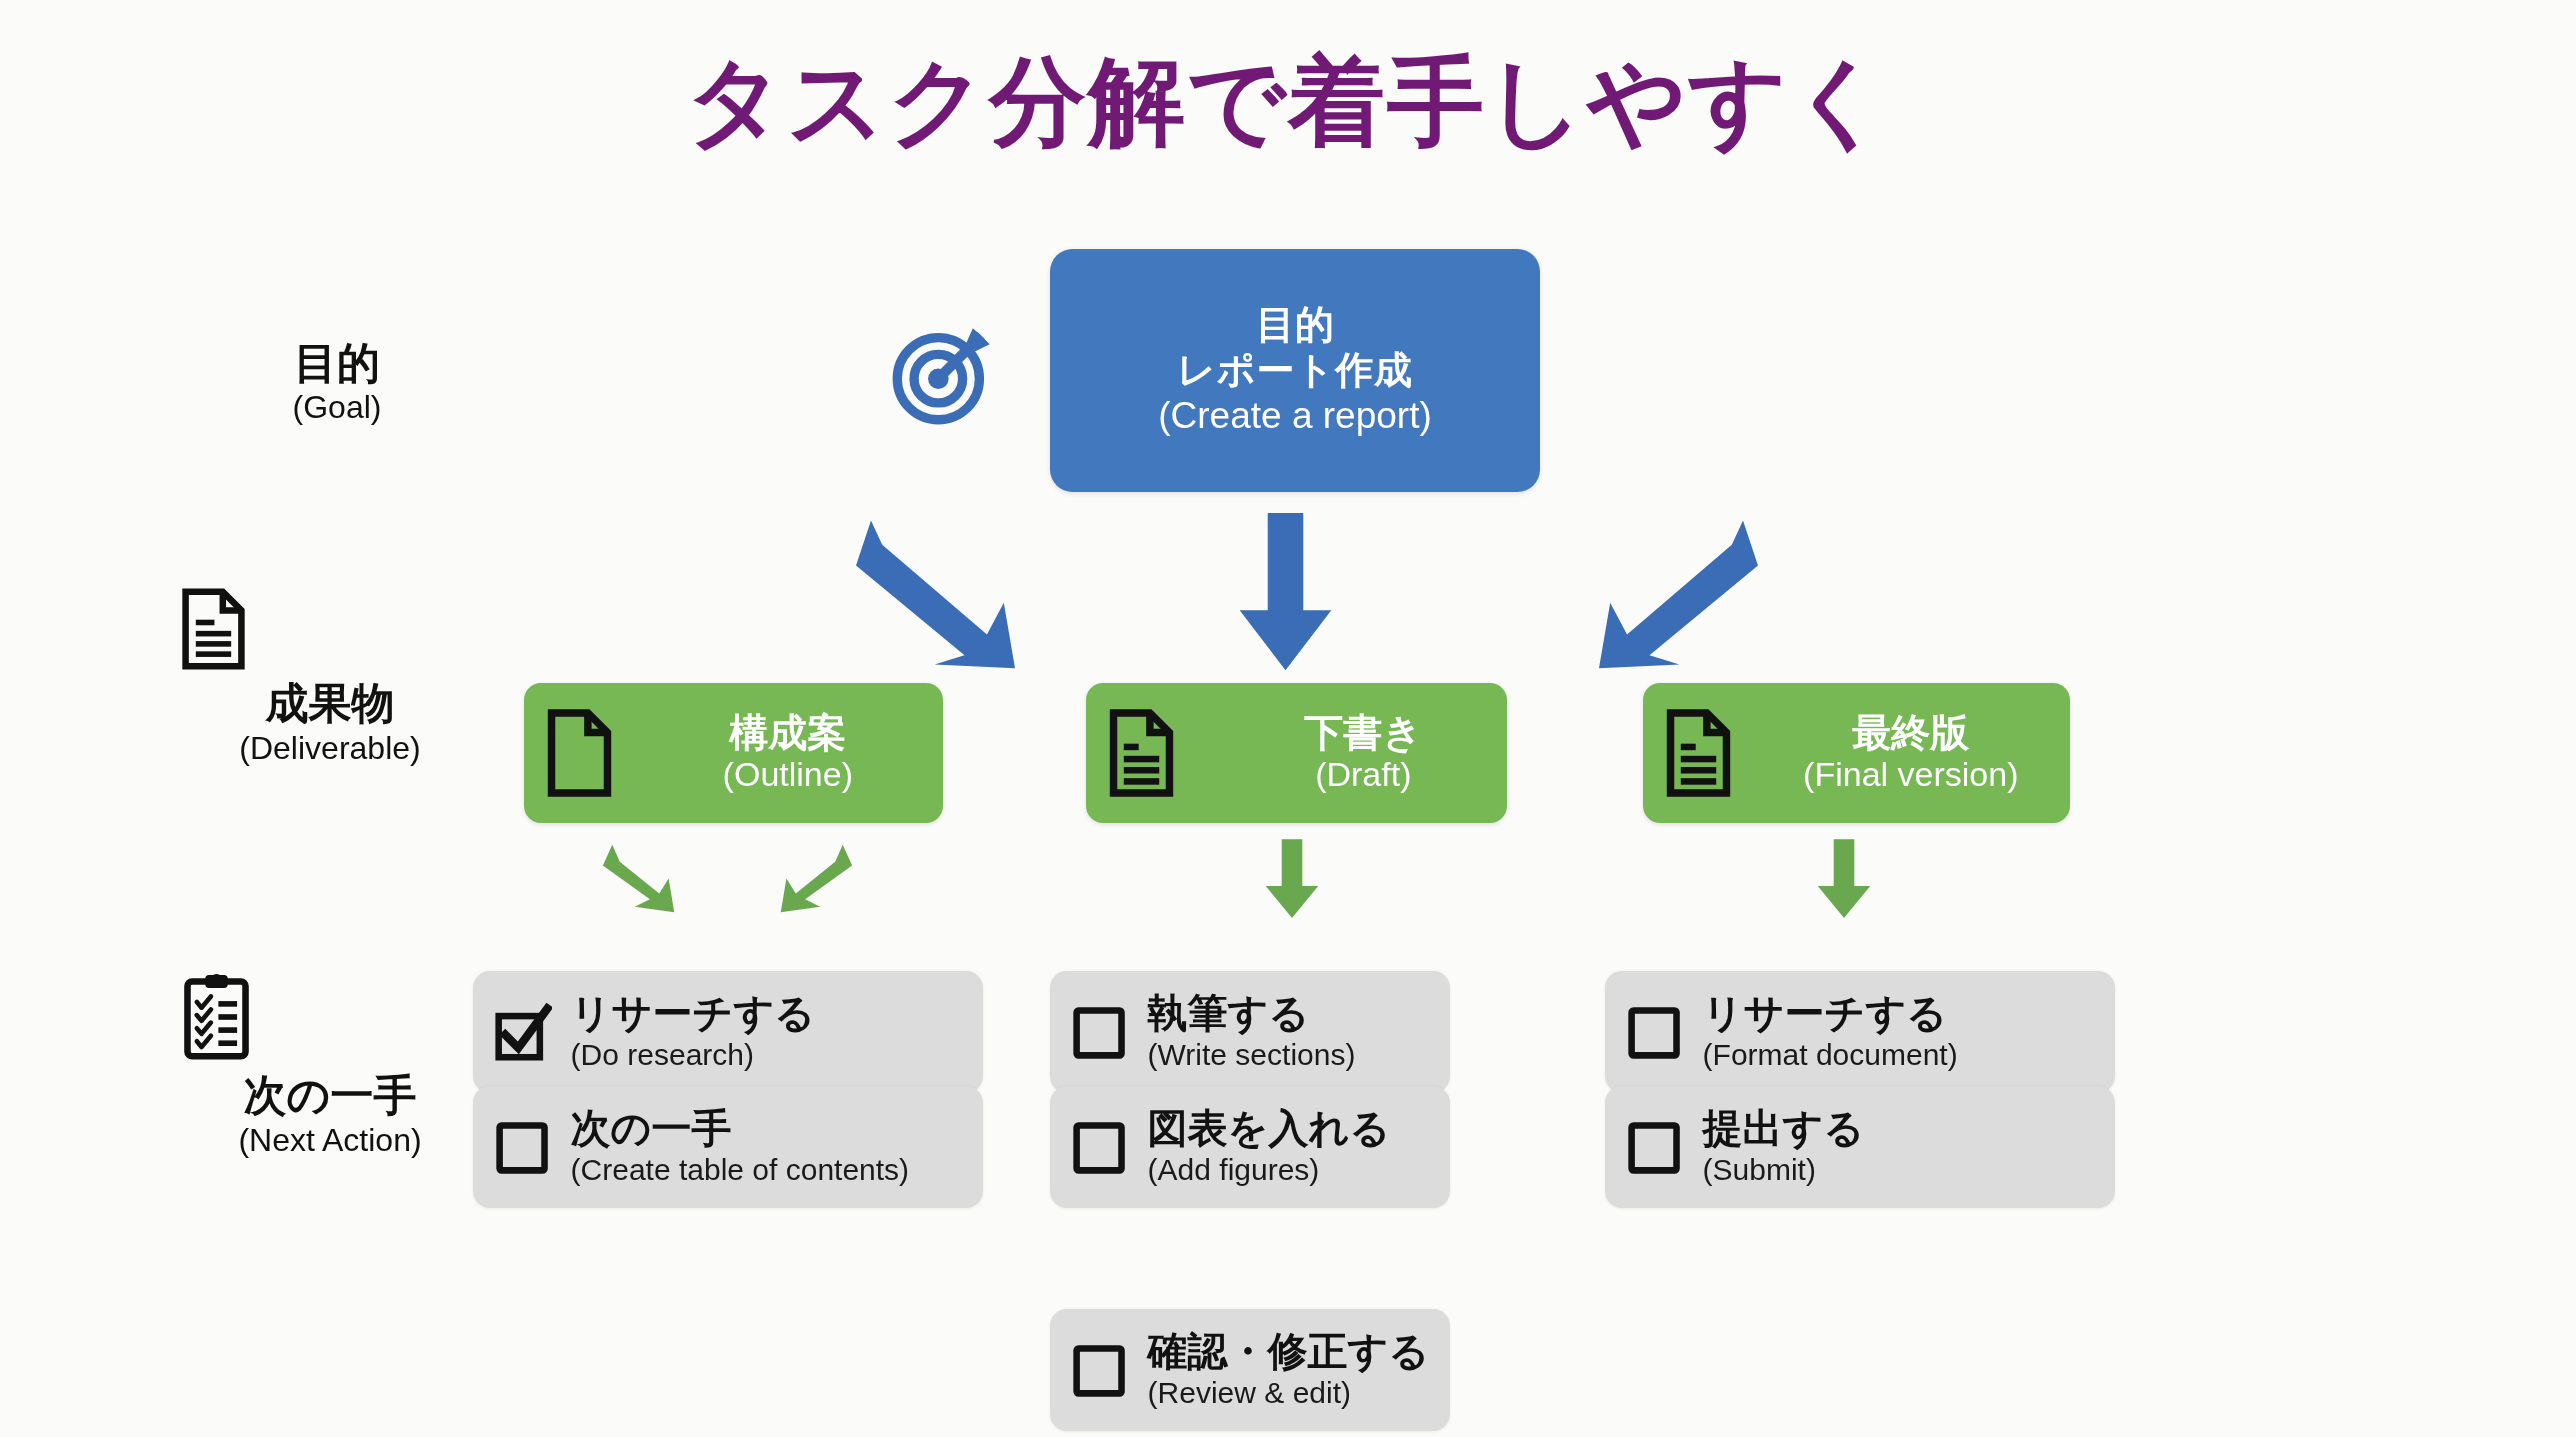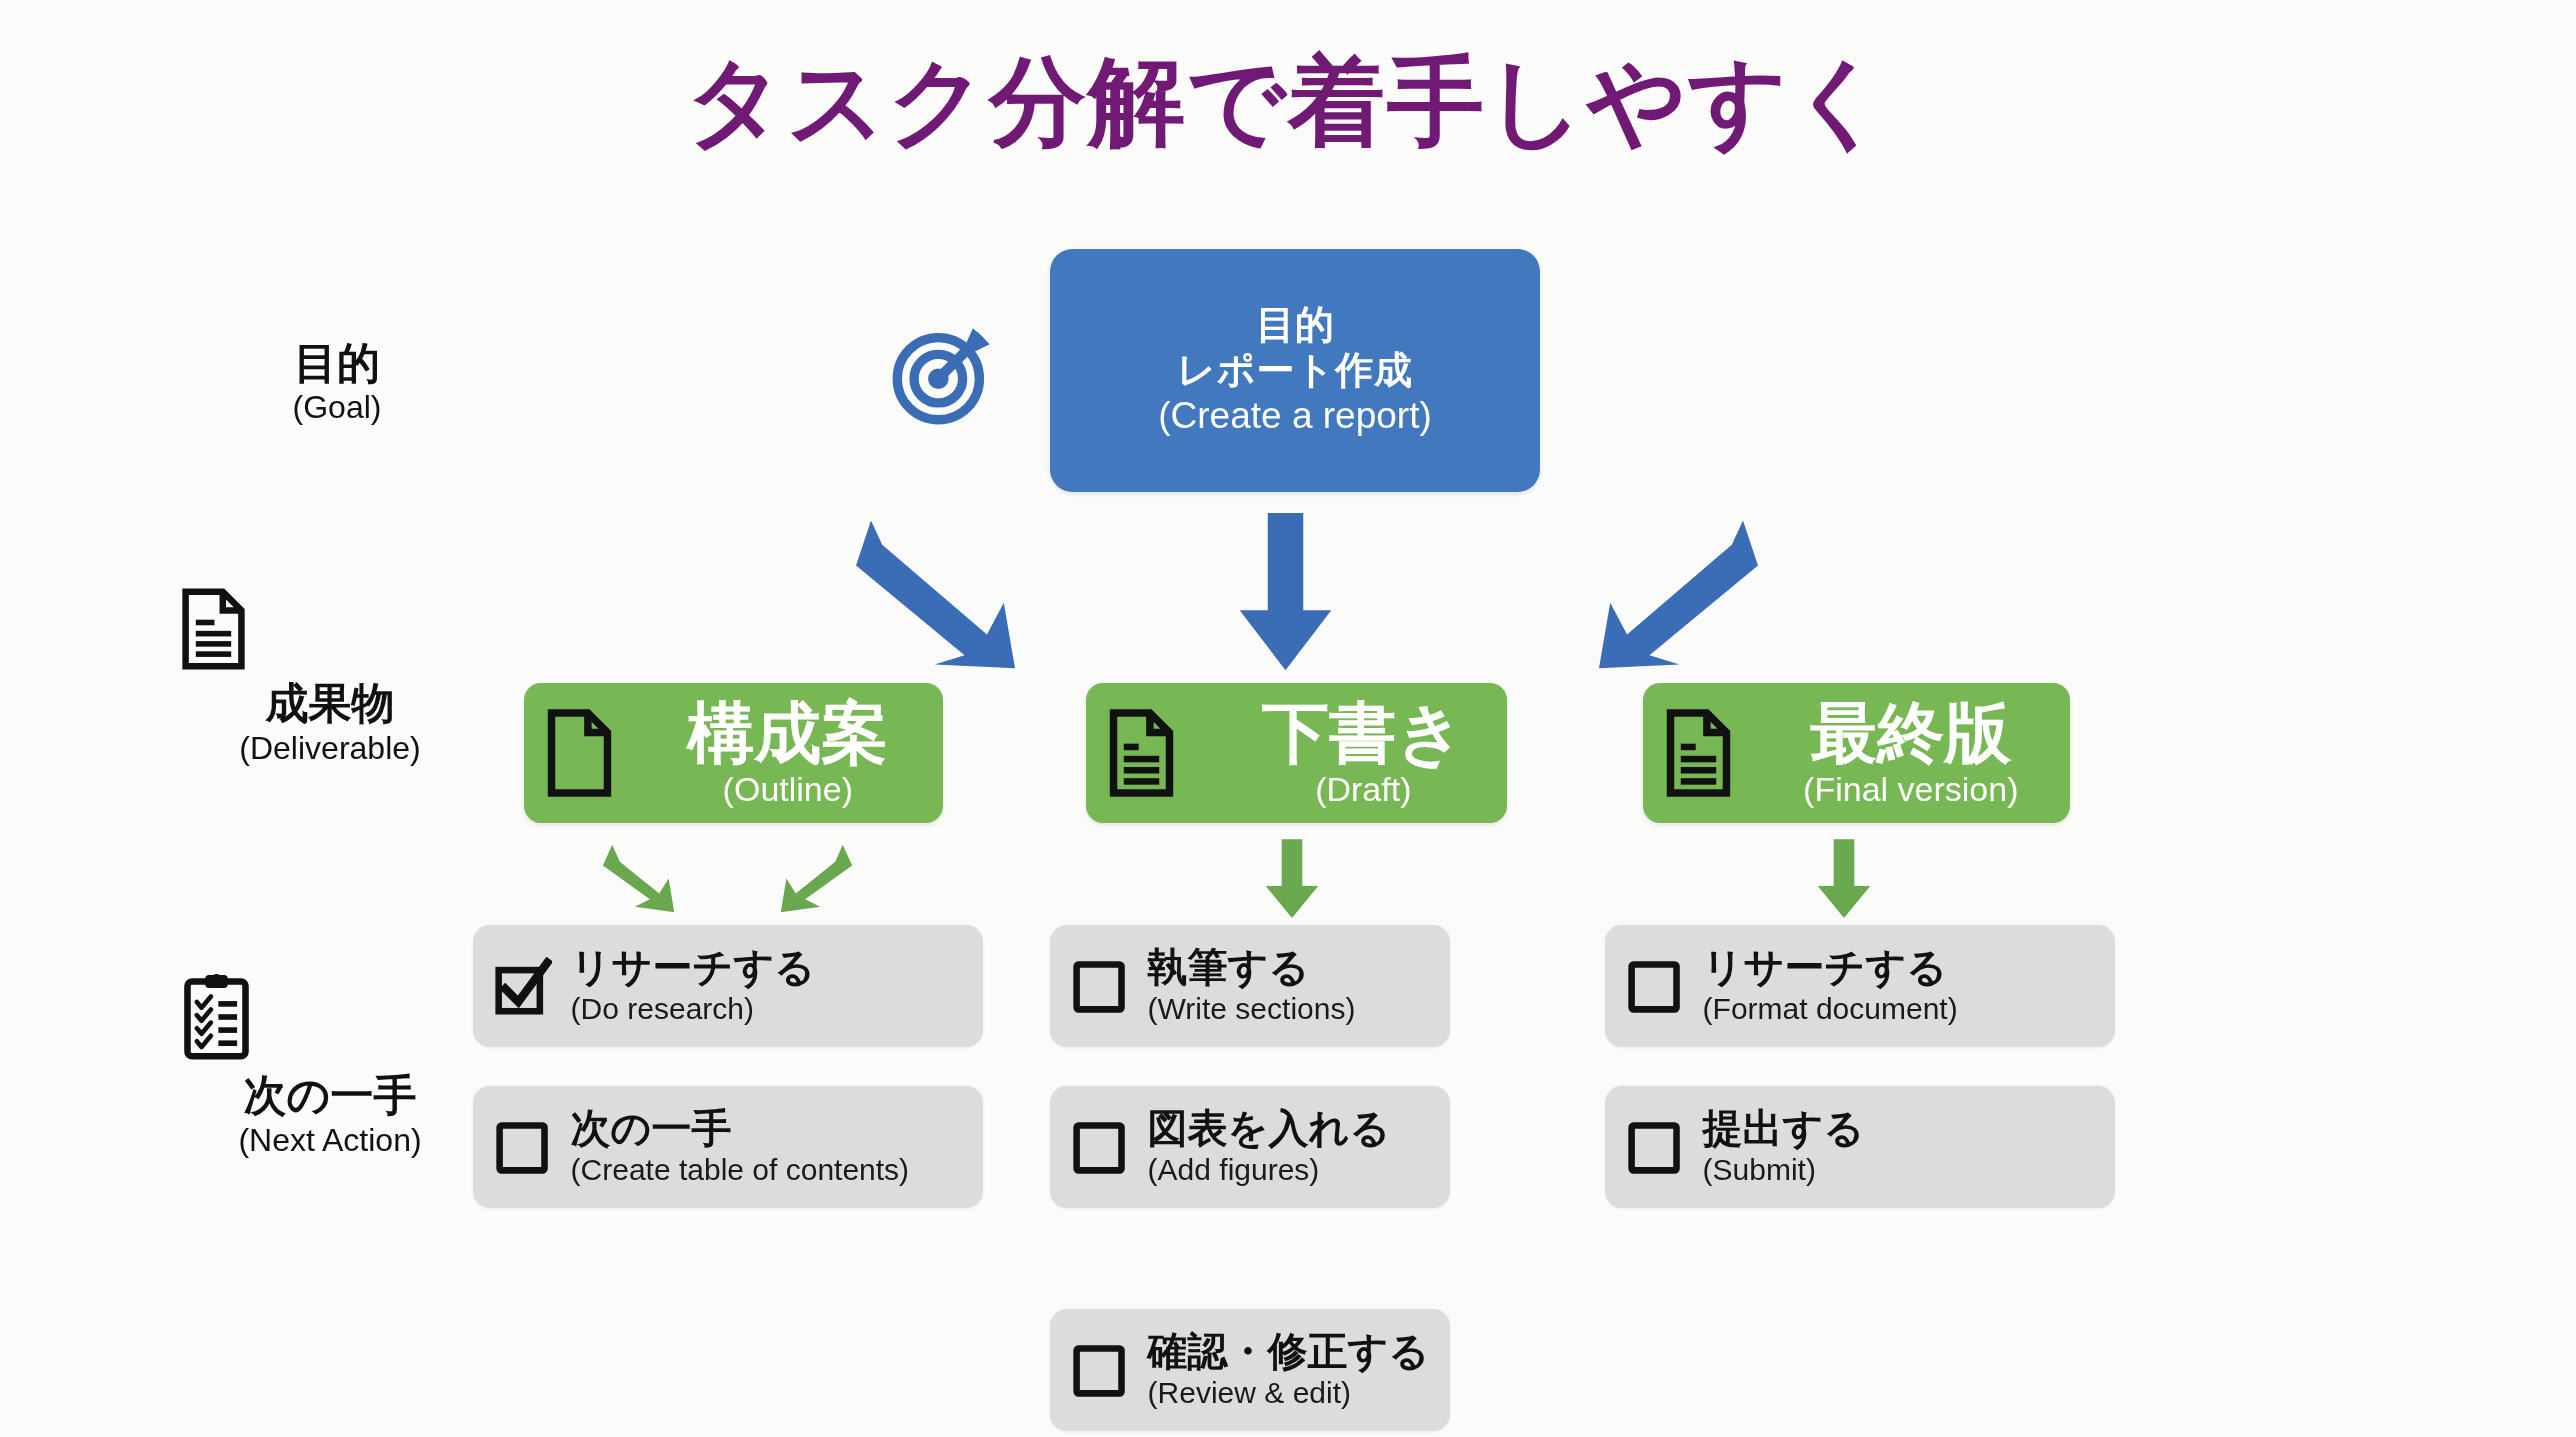--- a/index.html
+++ b/index.html
@@ -121,21 +121,21 @@
     box-sizing: border-box;
   }
   .green-box .gb-text {
     margin-left: 19px;
     display: flex;
     flex-direction: column;
     align-items: center;
     flex: 1;
   }
   .green-box .gb-jp {
-    font-size: 67px;
+    font-size: 39px;
     font-weight: 700;
     line-height: 1.08;
     white-space: nowrap;
   }
   .green-box .gb-en {
     font-size: 34px;
     font-weight: 400;
     line-height: 1.15;
     white-space: nowrap;
   }
@@ -180,21 +180,21 @@
     color: #1a1a1a;
     line-height: 1.15;
     white-space: nowrap;
     margin-top: 1.9px;
   }
 
   .col0 { left: 473px;  width: 510px; }
   .col1 { left: 1050px; width: 400px; }
   .col2 { left: 1605px; width: 510px; }
 
-  .rowA { top: 925px;  height: 122px; }
+  .rowA { top: 971px;  height: 122px; }
   .rowB { top: 1086px; height: 122px; }
   .rowC { top: 1309px; height: 122px; }
 
   svg { display: block; }
 </style>
 </head>
 <body>
 
 <div id="canvas">
 

